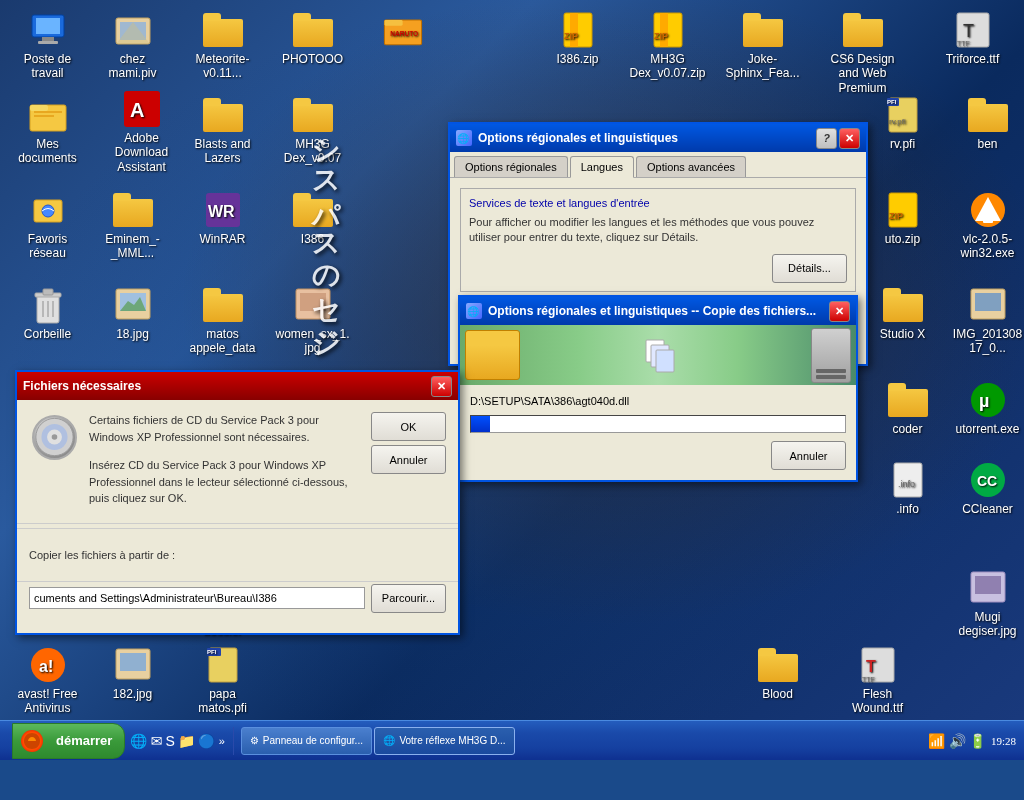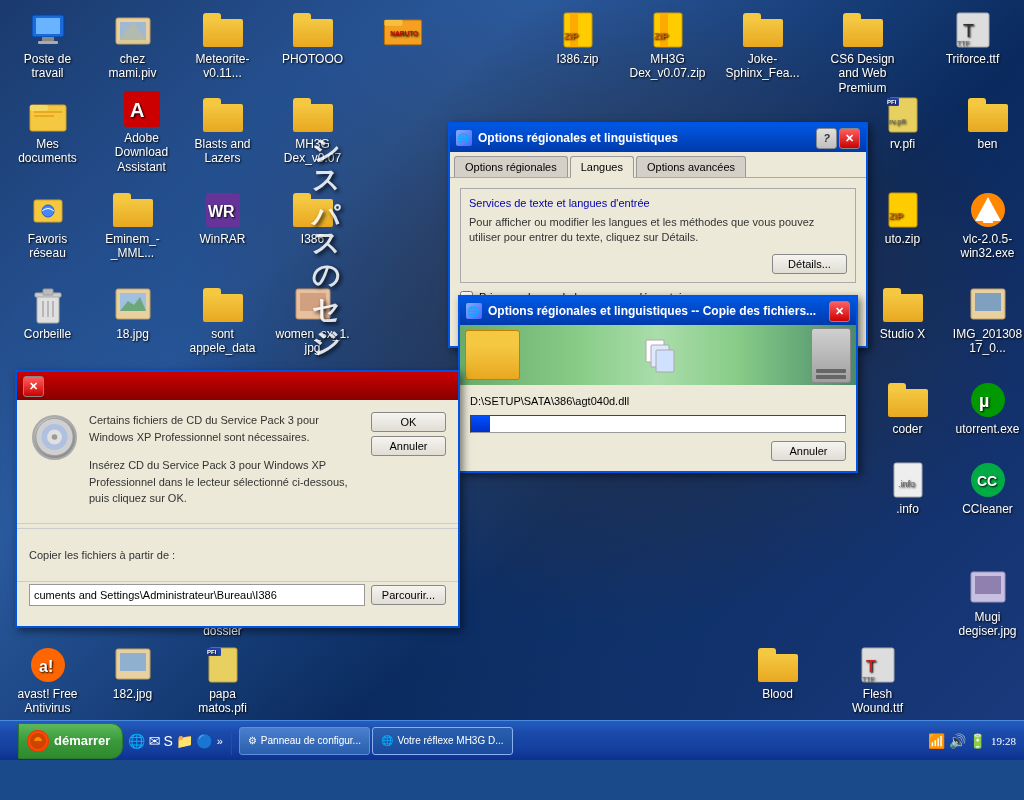--- a/index.html
+++ b/index.html
@@ -102,26 +102,26 @@
     }
 
     .start-button {
       height: 36px;
       background: linear-gradient(180deg, #5cb85c 0%, #3a9a3a 50%, #2e8a2e 100%);
       border: 1px solid #2a7a2a;
       border-radius: 0 12px 12px 0;
       padding: 0 12px 0 8px;
       display: flex;
       align-items: center;
-      gap: 5px;
+      gap: 13px;
       color: white;
       font-weight: bold;
       font-size: 13px;
       cursor: pointer;
-      margin-left: 18px;
+      margin-left: 12px;
     }
 
     .start-logo {
       width: 22px;
       height: 22px;
       background: radial-gradient(circle, #ff8800 20%, #ff4400 60%, #cc0000 100%);
       border-radius: 50%;
       display: flex;
       align-items: center;
       justify-content: center;
@@ -310,21 +310,21 @@
     }
 
     .section-text {
       font-size: 11px;
       color: #333;
       line-height: 1.4;
       margin-bottom: 8px;
     }
 
     .btn {
-      height: 20px;
+      height: 29px;
       min-width: 75px;
       background: linear-gradient(180deg, #f5f4ef 0%, #e0ddd5 100%);
       border: 1px solid #888;
       border-radius: 3px;
       font-size: 11px;
       cursor: pointer;
       padding: 0 10px;
       display: inline-flex;
       align-items: center;
       justify-content: center;
@@ -696,21 +696,21 @@
             <polygon points="6,24 14,14 20,18 26,10 32,24" fill="#60a060" opacity="0.8"></polygon>
           </svg>
       </div>
       <span class="icon-label">18.jpg</span>
     </div>
 
     <div class="icon" style="top:285px;left:185px">
       <div class="icon-img">
           <div class="folder-icon"></div>
         </div>
-      <span class="icon-label">sont appele_data</span>
+      <span class="icon-label">matos appele_data</span>
     </div>
 
     <div class="icon" style="top:285px;left:275px">
       <div class="icon-img">
         <svg width="38" height="36" viewBox="0 0 38 36">
             <rect x="2" y="2" width="34" height="30" rx="2" fill="#e8c0a0" stroke="#c09060"></rect>
             <rect x="6" y="6" width="26" height="18" fill="#d0a080"></rect>
           </svg>
       </div>
       <span class="icon-label">women_sx_1.jpg</span>
@@ -918,20 +918,23 @@
         <div class="progress-bar-fill"></div>
       </div>
       <div style="text-align:right">
         <button class="btn">Annuler</button>
       </div>
     </div>
   </div>
 
   <div class="dialog fichiers-dialog" style="top:370px;left:15px;width:445px;z-index:70">
     <div class="dialog-titlebar" style="background:linear-gradient(180deg,#cc0000 0%,#880000 100%)">
+      <div class="dialog-title-text">
+        <span>Fichiers nécessaires</span>
+      </div>
       <div class="title-buttons">
         <div class="title-btn close">✕</div>
       </div>
     </div>
     <div class="fichiers-body">
       <div class="cd-icon">
         <div class="cd-disc">
           <svg width="44" height="44" viewBox="0 0 44 44">
             <circle cx="22" cy="22" r="20" fill="#d0d0d0" stroke="#999" stroke-width="1"></circle>
             <circle cx="22" cy="22" r="14" fill="#b0c0e0"></circle>

